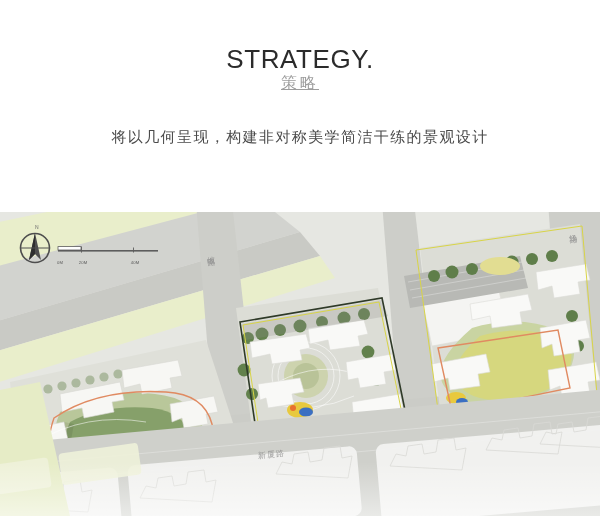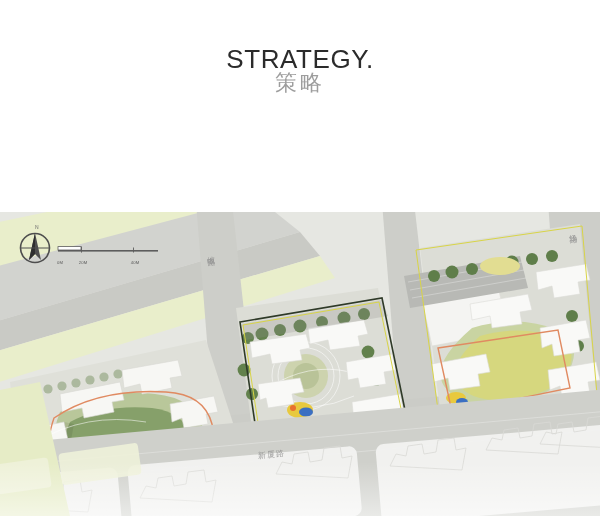--- a/index.html
+++ b/index.html
@@ -38,25 +38,26 @@
     letter-spacing: 0.6px;
     color: #2b2b2b;
     font-weight: 400;
     line-height: 30px;
   }
 
   .title-cn {
     position: absolute;
     left: 0; top: 70px;
     width: 600px;
-    font-size: 22px;
+    font-size: 16px;
     letter-spacing: 3px;
     color: #9d9d9d;
     font-weight: 400;
     line-height: 26px;
+    text-decoration: underline;
   }
 
   .sub-line-1 {
     position: absolute;
     left: 0; top: 126px;
     width: 600px;
     font-size: 15px;
     letter-spacing: 1.4px;
     color: #4a4a4a;
     font-weight: 400;
@@ -132,20 +133,21 @@
   .rl-bottom{ left: 258px; top: 237px; transform: rotate(-6deg); }
 </style>
 </head>
 <body>
 
 <div class="page">
 
   <div class="header">
     <div class="title-en">STRATEGY.</div>
     <div class="title-cn">策略</div>
+    <div class="sub-line-1">将以几何呈现，构建非对称美学简洁干练的景观设计</div>
   </div>
 
   <div class="siteplan">
 
     <svg class="plan-svg" viewBox="0 0 600 304" xmlns="http://www.w3.org/2000/svg">
       <defs>
         <pattern id="treeTex" width="6" height="6" patternUnits="userSpaceOnUse">
           <rect width="6" height="6" fill="#5d7a4a"></rect>
           <circle cx="1.5" cy="1.5" r="1.4" fill="#6e8c56"></circle>
           <circle cx="4.5" cy="4.2" r="1.6" fill="#516b40"></circle>

